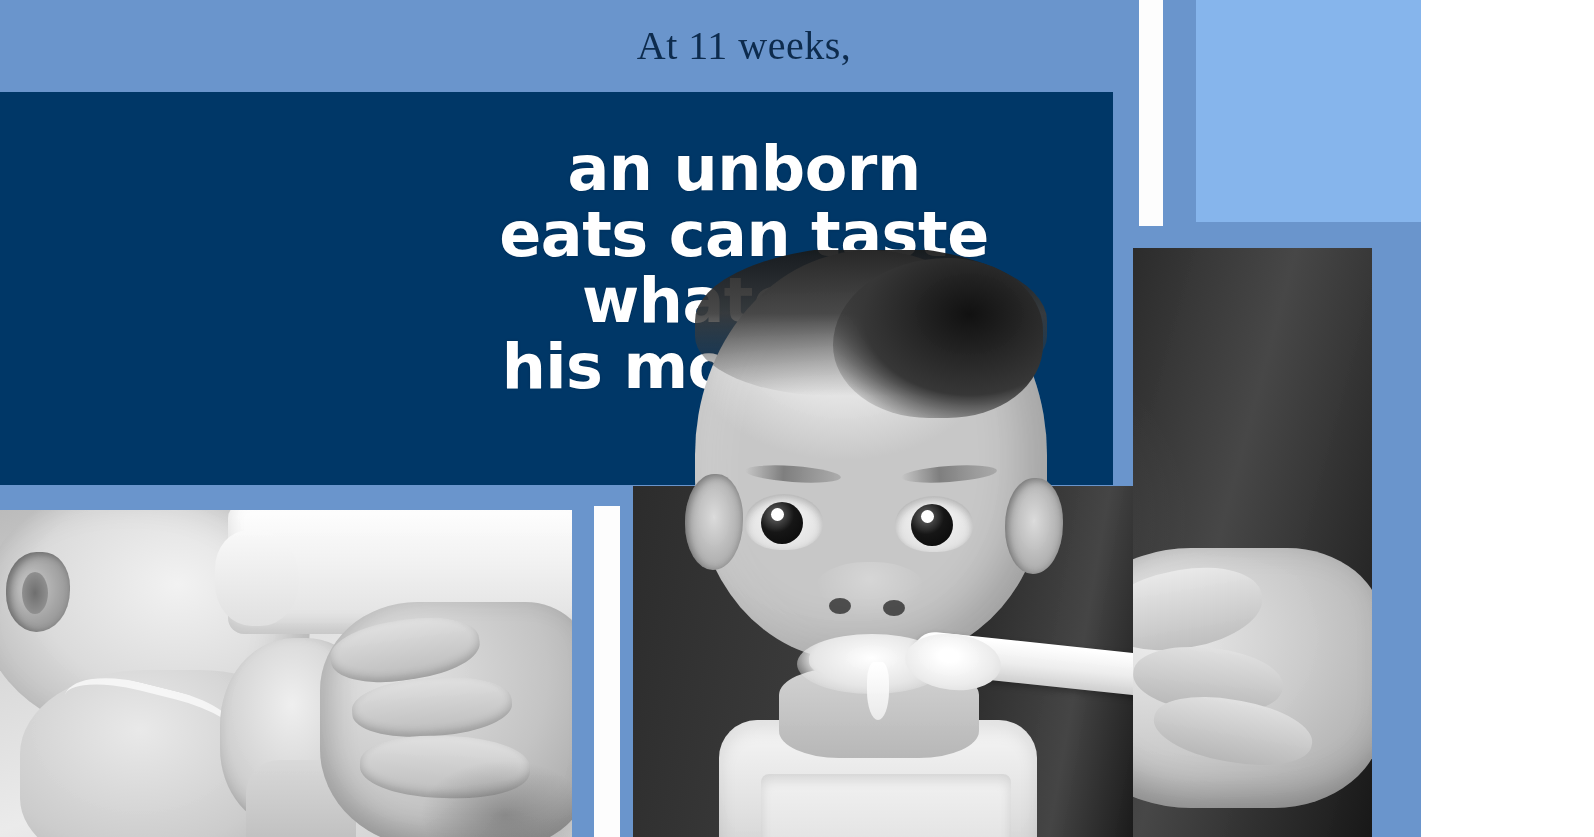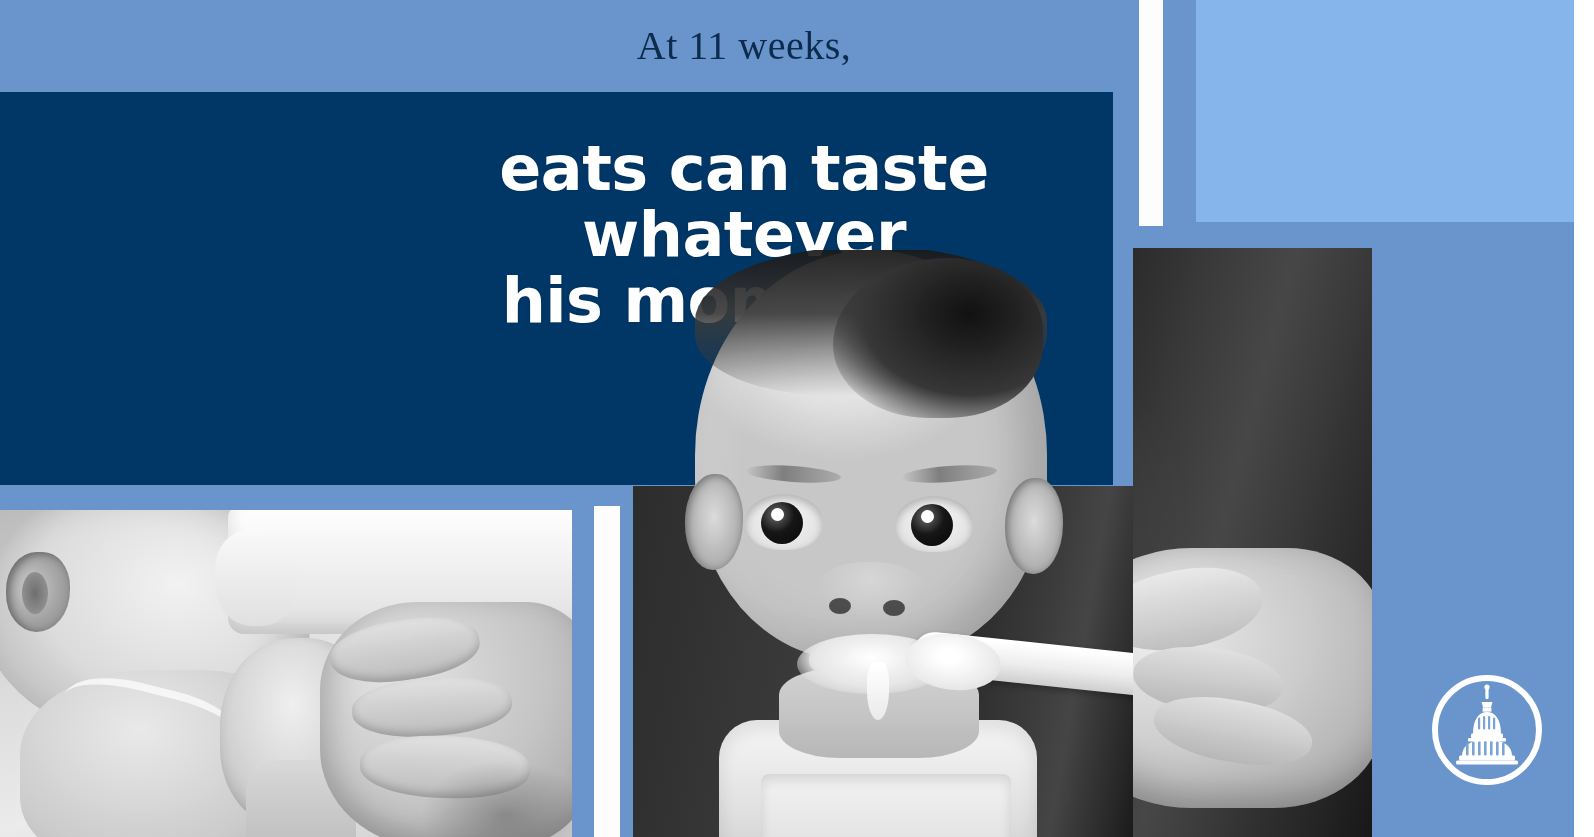--- a/index.html
+++ b/index.html
@@ -2,21 +2,21 @@
 <html><head>
 <meta charset="utf-8">
 <style>
   html, body {
     margin: 0;
     padding: 0;
     background: #ffffff;
   }
   .stage {
     position: relative;
-    width: 1574px;
+    width: 1421px;
     height: 837px;
     overflow: hidden;
     font-family: "Liberation Sans", sans-serif;
     background: #ec4899;
   }
 
   
   .bg-medium {
     position: absolute;
     inset: 0;
@@ -506,20 +506,21 @@
     <div class="bo-mouth"></div>
     <div class="bo-food"></div>
     <div class="bo-drip"></div>
     <div class="bo-spoon"></div>
     <div class="bo-spoon-bowl"></div>
   </div>
 
   <div class="caption-top">At 11 weeks,</div>
 
   <div class="headline">
+    <span class="line">an unborn</span>
     <span class="line">eats can taste</span>
     <span class="line">whatever</span>
     <span class="line">his mom eats.</span>
   </div>
 
   <div class="logo">
     <svg viewBox="0 0 116 116" xmlns="http://www.w3.org/2000/svg" aria-hidden="true">
       <circle cx="58" cy="58" r="52" fill="none" stroke="#ffffff" stroke-width="6"></circle>
       <g fill="#ffffff">
         <rect x="56.4" y="16" width="3.2" height="11" rx="1.2"></rect>

